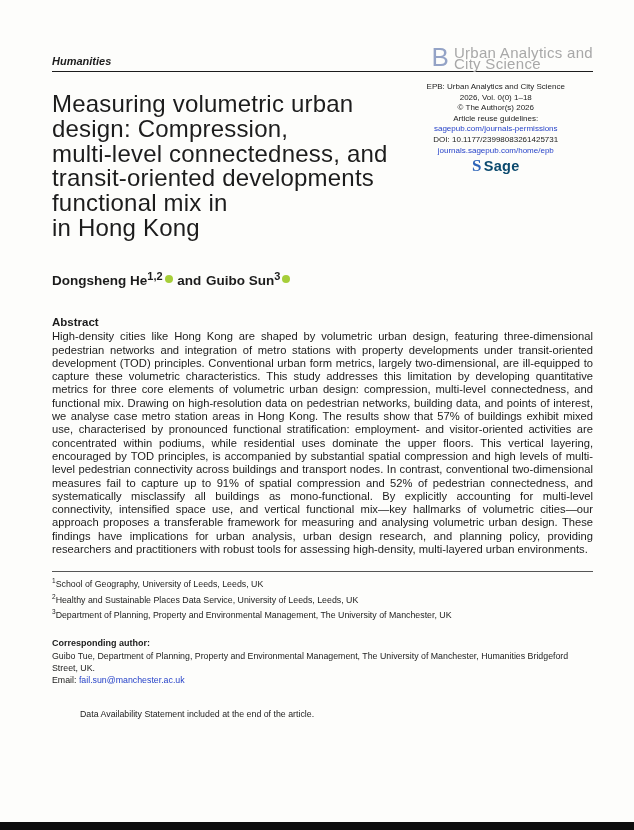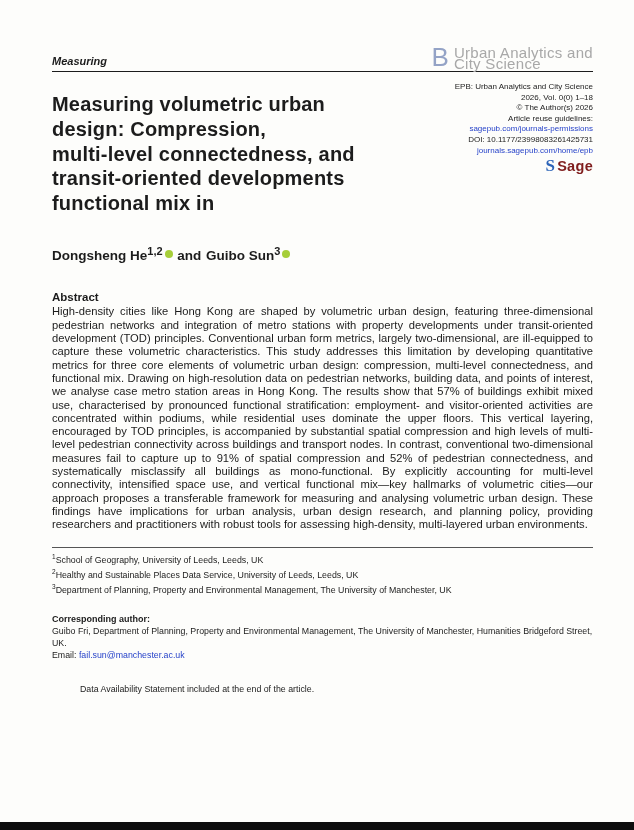--- a/index.html
+++ b/index.html
@@ -17,71 +17,72 @@
   
   .masthead{display:flex;justify-content:space-between;align-items:flex-end;}
   .running-head{font-style:italic;font-weight:bold;font-size:11px;padding-bottom:4px;}
   .journal-logo{display:flex;align-items:flex-start;gap:5px;margin-bottom:2px;}
   .logo-b{font-size:26px;line-height:22px;color:#94a3c6;font-weight:400;}
   .logo-name{font-size:15px;line-height:11px;color:#a8a8a8;letter-spacing:.3px;padding-top:1px;}
   .head-rule{border:0;border-top:1.6px solid #1c1c1c;margin:0 0 8px 0;}
   
   .head-cols{display:flex;justify-content:space-between;}
   .title-col{width:392px;}
-  .article-title{margin:12px 0 0 0;font-size:20px;line-height:24.8px;font-weight:bold;letter-spacing:.2px;}
+  .article-title{margin:12px 0 0 0;font-size:24px;line-height:24.8px;font-weight:normal;letter-spacing:.2px;}
   .article-title span{display:block;}
   .byline{margin-top:29px;font-size:13.5px;font-weight:bold;}
   .byline sup{font-size:11px;font-weight:bold;}
   .orcid{display:inline-block;width:8px;height:8px;border-radius:50%;background:#a6ce39;margin-left:2px;vertical-align:2px;}
   .conj{margin:0 1px;}
-  .cite-col{width:220px;text-align:right;font-size:8px;line-height:10.6px;padding-top:2px;}
+  .cite-col{width:220px;text-align:center;font-size:8px;line-height:10.6px;padding-top:2px;}
   .cite-col .link{color:#2743c9;text-decoration:none;display:block;}
   .sage-logo{margin-top:5px;font-weight:bold;}
   .sage-s{color:#2d64b8;font-size:17px;font-family:"Liberation Serif",serif;}
-  .sage-word{color:#7f1d1d;font-size:14.5px;letter-spacing:.3px;}
+  .sage-word{color:#0c4a6e;font-size:14.5px;letter-spacing:.3px;}
   
   .abstract{margin-top:28px;width:541px;}
   .abstract-heading{font-size:11.5px;font-weight:bold;margin:0 0 2px 0;}
   .abstract-text{margin:0;font-size:11.2px;line-height:13.3px;text-align:justify;}
   
   .foot-rule{border:0;border-top:1px solid #555;margin:15px 0 3px 0;width:541px;}
   .affiliations{font-size:8.8px;line-height:12.4px;}
   .affiliations sup{font-size:6.5px;}
   .corresponding{margin-top:17px;font-size:8.8px;line-height:11.8px;width:541px;}
   .corresponding-heading{font-weight:bold;font-size:9px;margin-bottom:1px;}
   .email-link{color:#2743c9;text-decoration:none;}
   .data-availability{margin-top:22px;font-size:8.8px;padding-left:28px;}
   .bottom-bar{position:absolute;left:0;bottom:0;width:634px;height:8px;background:#0d0d0d;}
 </style>
 </head>
 <body>
 
 <div class="sheet">
 
   <div class="masthead">
-    <div class="running-head">Measuring</div>
+    <div class="running-head">Humanities</div>
     <div class="journal-logo">
       <span class="logo-b">B</span>
       <span class="logo-name">
         <span>Urban Analytics and</span><br>
         <span>City Science</span>
       </span>
     </div>
   </div>
 
   <hr class="head-rule">
 
   <div class="head-cols">
     <div class="title-col">
       <h1 class="article-title">
         <span>Measuring volumetric urban</span>
         <span>design: Compression,</span>
         <span>multi-level connectedness, and</span>
         <span>transit-oriented developments</span>
         <span>functional mix in</span>
+        <span>in Hong Kong</span>
       </h1>
       <div class="byline">
         <span class="author"><span>Dongsheng He</span><sup>1,2</sup><span class="orcid"></span></span>
         <span class="conj">and</span>
         <span class="author"><span>Guibo Sun</span><sup>3</sup><span class="orcid"></span></span>
       </div>
     </div>
 
     <div class="cite-col">
       <div>EPB: Urban Analytics and City Science</div>
@@ -106,20 +107,20 @@
   <hr class="foot-rule">
 
   <div class="affiliations">
     <div class="affil"><sup>1</sup><span>School of Geography, University of Leeds, Leeds, UK</span></div>
     <div class="affil"><sup>2</sup><span>Healthy and Sustainable Places Data Service, University of Leeds, Leeds, UK</span></div>
     <div class="affil"><sup>3</sup><span>Department of Planning, Property and Environmental Management, The University of Manchester, UK</span></div>
   </div>
 
   <div class="corresponding">
     <div class="corresponding-heading">Corresponding author:</div>
-    <div>Guibo Fri, Department of Planning, Property and Environmental Management, The University of Manchester, Humanities Bridgeford Street, UK.</div>
+    <div>Guibo Tue, Department of Planning, Property and Environmental Management, The University of Manchester, Humanities Bridgeford Street, UK.</div>
     <div><span>Email: </span><a class="email-link" href="#">fail.sun@manchester.ac.uk</a></div>
   </div>
 
   <div class="data-availability">Data Availability Statement included at the end of the article.</div>
 
   <div class="bottom-bar"></div>
 </div>
 
 </body></html>

